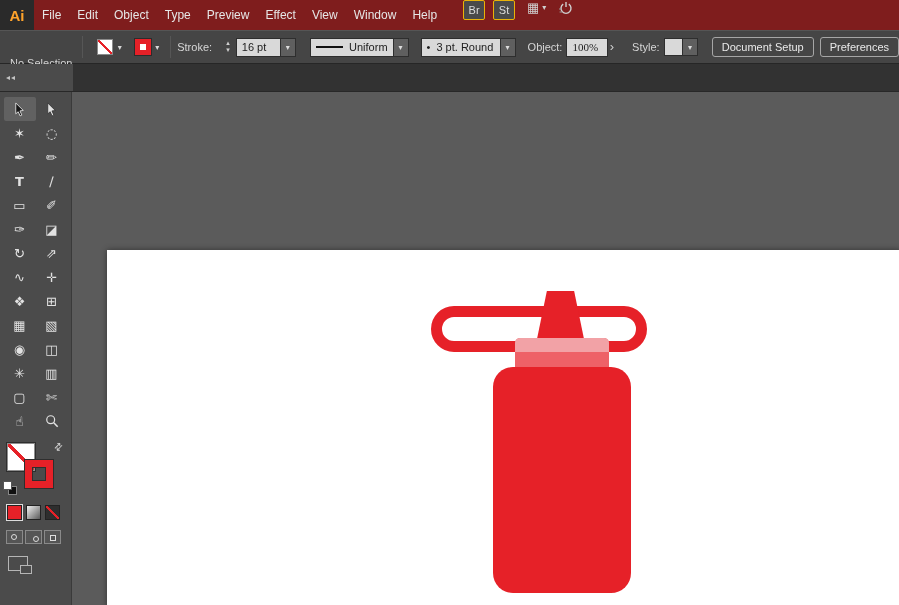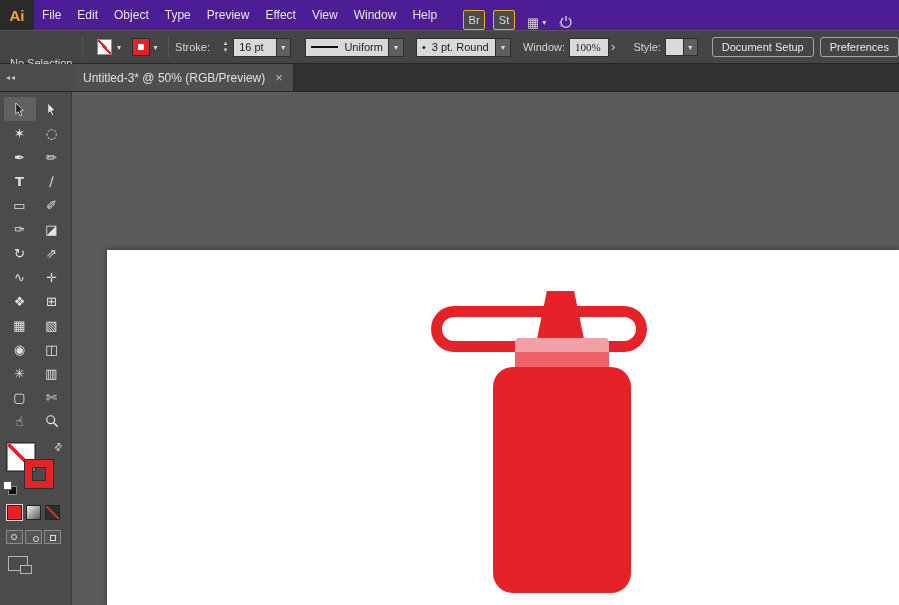--- a/index.html
+++ b/index.html
@@ -1,21 +1,21 @@
 <!DOCTYPE html>
 <html style="--accent-red: #e62128; --band-pink: #ee6167; --band-pink-light: #f2a2a6; --logo-orange: #ffa32b;"><head>
 <meta charset="utf-8">
 <style>
   * { margin:0; padding:0; box-sizing:border-box; }
   html,body { width:899px; height:605px; overflow:hidden; }
   body { font-family:"Liberation Sans","DejaVu Sans",sans-serif; background:#323232; }
   .app { width:899px; height:605px; display:flex; flex-direction:column; position:relative; }
 
   
-  .menubar { height:30px; background:#4c1d95; display:flex; align-items:flex-end; color:#e6e6e6; font-size:12px; flex:0 0 auto; }
+  .menubar { height:30px; background:#7f1d1d; display:flex; align-items:flex-start; color:#e6e6e6; font-size:12px; flex:0 0 auto; }
   .logo { width:34px; height:30px; background:#2a2a2a; color:var(--logo-orange,#ffa32b); font-weight:bold; font-size:15px; display:flex; align-items:center; justify-content:center; }
   .menu-item { padding:0 8px; height:30px; display:flex; align-items:center; cursor:default; }
   .appbar-btn { min-width:22px; height:20px; margin-left:8px; background:#4a4a4a; border:1px solid #eab308; border-radius:2px; color:#ddd; font-size:11px; display:flex; align-items:center; justify-content:center; padding:0 3px; }
   .appbar-icon { margin-left:12px; display:flex; align-items:center; color:#cfcfcf; }
   .chev-sm { font-size:8px; color:#cfcfcf; margin-left:3px; font-family:"DejaVu Sans",sans-serif; }
   .grid-glyph { font-size:13px; font-family:"DejaVu Sans",sans-serif; }
 
   
   .controlbar { height:34px; background:#454545; border-top:1px solid #555; border-bottom:1px solid #262626; display:flex; align-items:center; color:#d6d6d6; font-size:11px; flex:0 0 auto; white-space:nowrap; }
   .cb-sep { width:1px; height:22px; background:#343434; border-right:1px solid #565656; margin:0 6px; }
@@ -138,36 +138,32 @@
       </span>
       <span class="field-chev">▾</span>
     </span>
     <span class="dropdown" style="margin-left:12px;">
       <span class="field" style="width:80px; gap:6px;">
         <span>•</span>
         <span>3 pt. Round</span>
       </span>
       <span class="field-chev">▾</span>
     </span>
-    <span class="cb-label" style="margin-left:12px;">Window:</span>
+    <span class="cb-label" style="margin-left:12px;">Object:</span>
     <span class="field" style="width:42px;font-family:Liberation Serif, serif;">100%</span>
     <span class="opacity-arrow">›</span>
     <span class="cb-label" style="margin-left:14px;">Style:</span>
     <span class="style-swatch"></span>
     <span class="field-chev" style="height:18px;">▾</span>
     <button class="cb-btn" style="margin-left:14px;">Document Setup</button>
     <button class="cb-btn" style="margin-left:6px;">Preferences</button>
   </div>
 
   <div class="tabbar">
     <div class="panel-header">◂◂</div>
-    <div class="tab">
-      <span>Untitled-3* @ 50% (RGB/Preview)</span>
-      <span class="tab-close">×</span>
-    </div>
     <div class="tab-filler"></div>
   </div>
 
   <div class="main">
 
     <div class="toolpanel">
       <div class="tools">
         <div class="tool selected">
           <svg width="15" height="15" viewBox="0 0 16 16">
             <path d="M4 1 L12 9 L8.5 9.5 L10.5 14 L8.6 14.8 L6.6 10.4 L4 12.6 Z" fill="#161616" stroke="#d9d9d9" stroke-width="1"></path>

